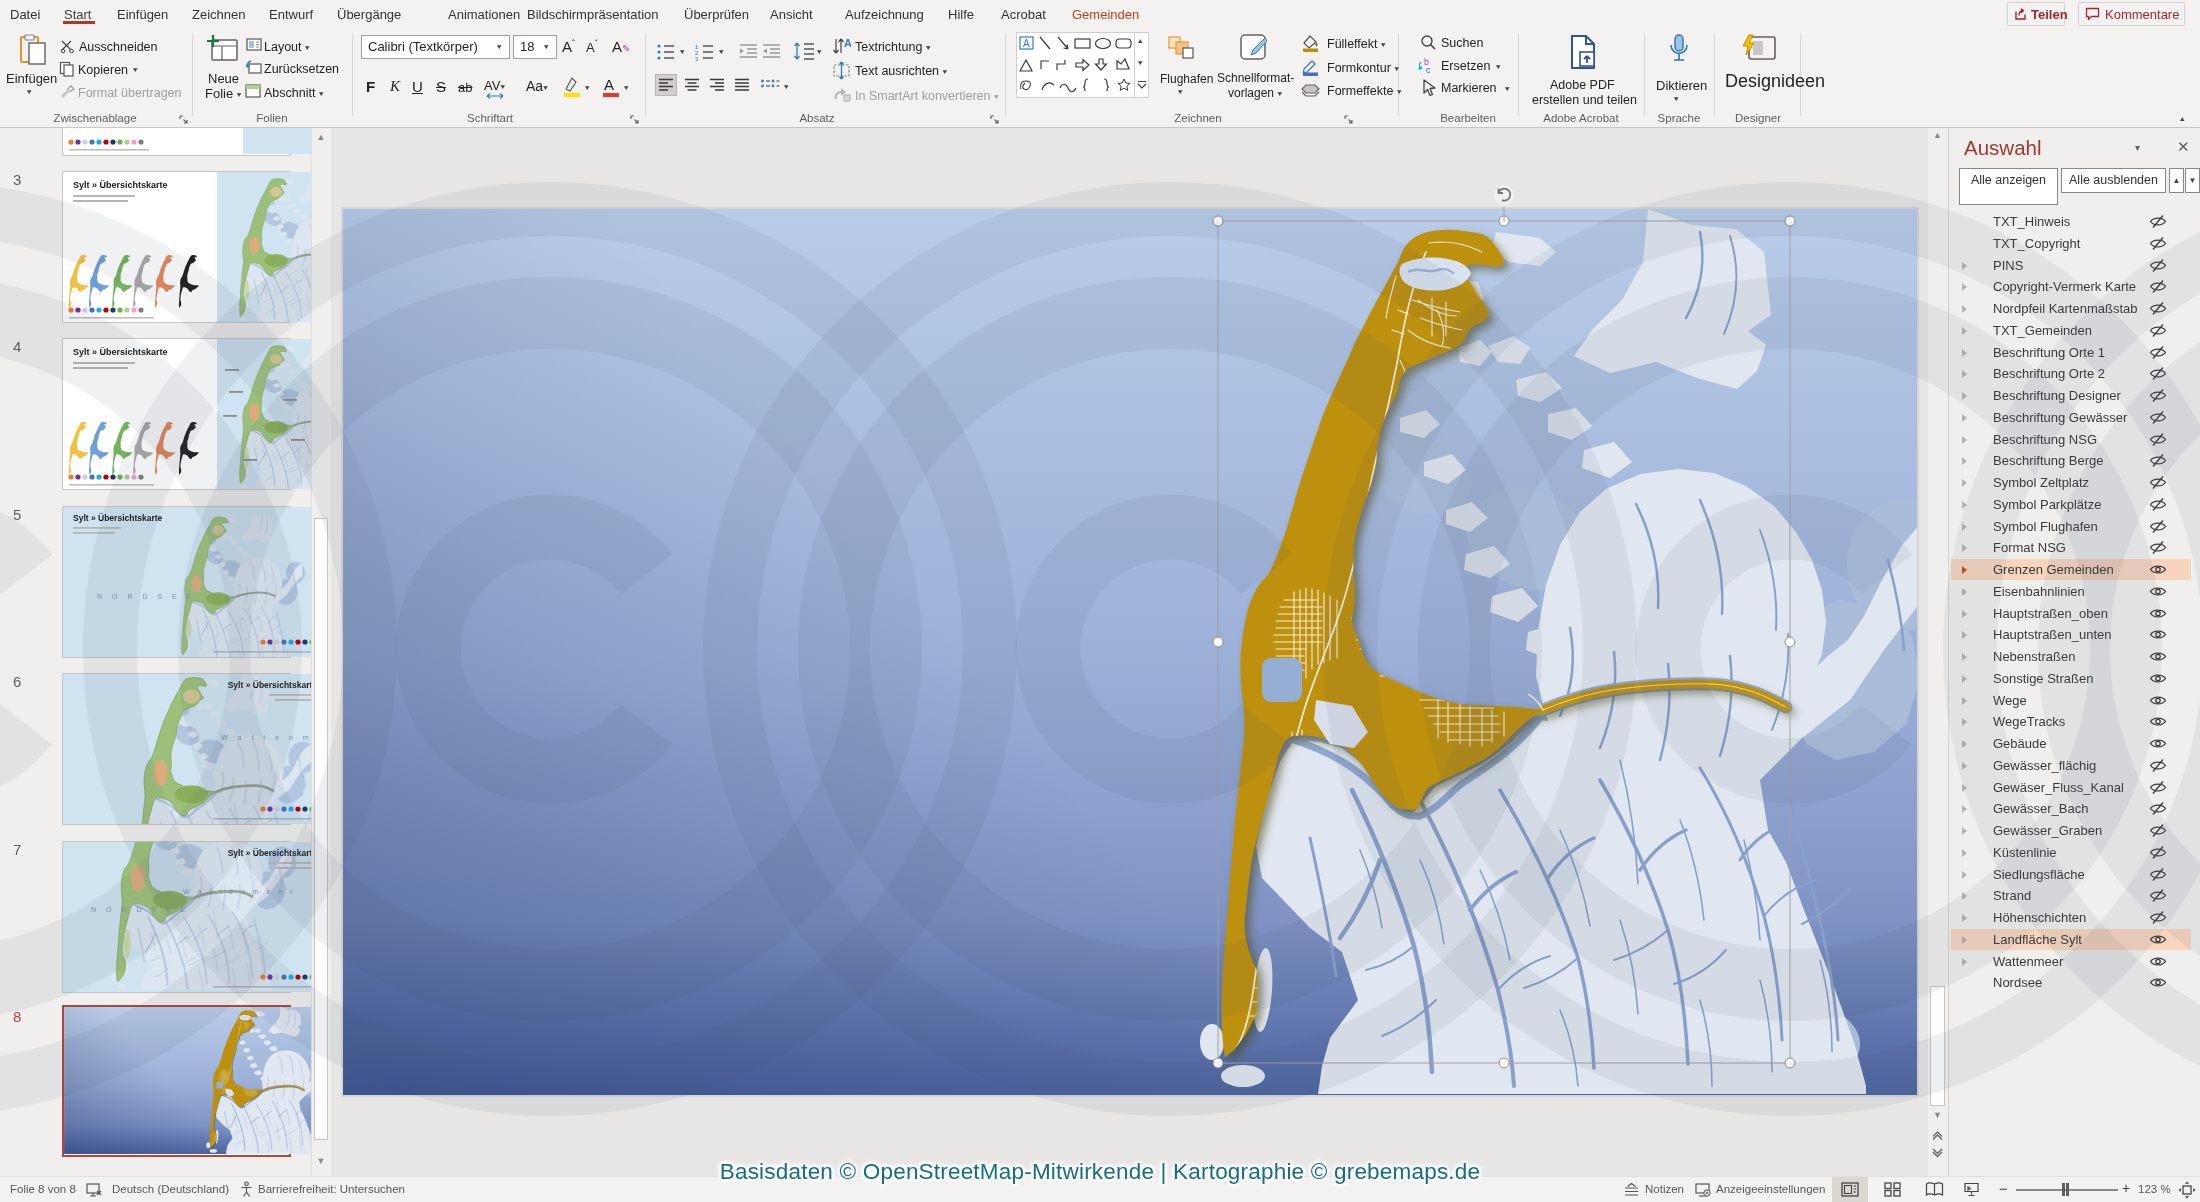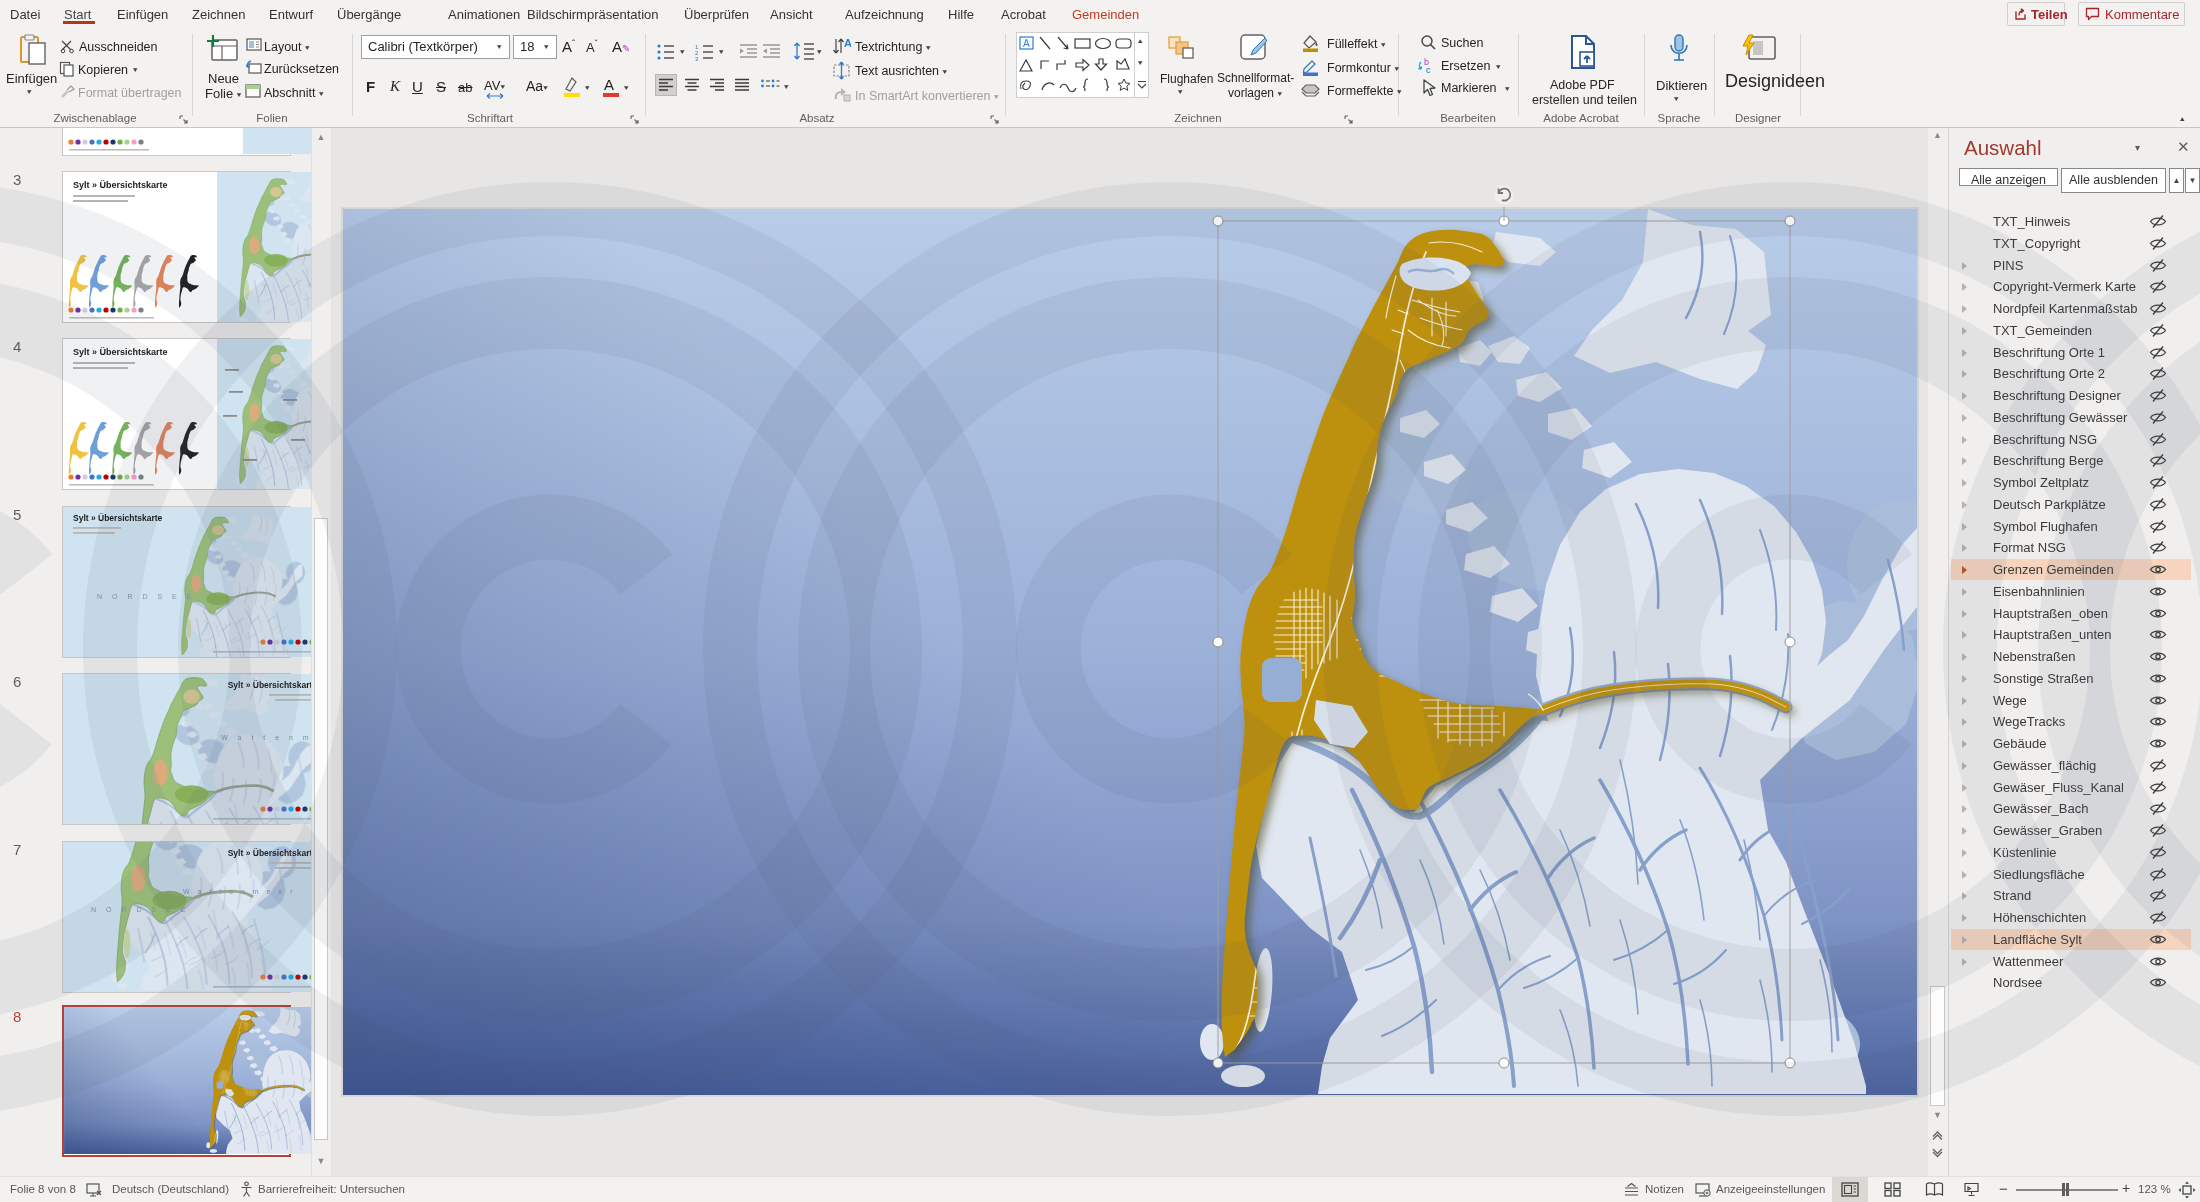--- a/index.html
+++ b/index.html
@@ -703,21 +703,21 @@
         <path d="M2 8 L6.5 3.5 L11 8 M2 11 L6.5 6.5 L11 11" stroke="#666" stroke-width="1.4" fill="none" transform="translate(0,-1.5)"></path>
       </svg>
     <svg class="abs" style="left:3px;top:1018px" width="13" height="13" viewBox="0 0 13 13">
         <path d="M2 2 L6.5 6.5 L11 2 M2 5 L6.5 9.5 L11 5" stroke="#666" stroke-width="1.4" fill="none" transform="translate(0,1)"></path>
       </svg>
   </div>
   <div id="rightpanel">
     <div class="abs" style="left:15px;top:8px;font-size:20.5px;color:#a0392f">Auswahl</div>
     <div class="abs" style="left:186px;top:14px;color:#605e5c;font-size:10px">▾</div>
     <div class="abs" style="left:228px;top:10px;color:#605e5c;font-size:15px">✕</div>
-    <div class="abs" style="left:10px;top:40px;width:99px;height:18px;background:#fff;border:1px solid #8a8886;font-size:12.5px;color:#323130;text-align:center;line-height:23px">Alle anzeigen</div>
+    <div class="abs" style="left:10px;top:40px;width:99px;height:37px;background:#fff;border:1px solid #8a8886;font-size:12.5px;color:#323130;text-align:center;line-height:23px">Alle anzeigen</div>
     <div class="abs" style="left:112px;top:40px;width:105px;height:25px;background:#fff;border:1px solid #8a8886;font-size:12.5px;color:#323130;text-align:center;line-height:23px">Alle ausblenden</div>
     <div class="abs" style="left:220px;top:40px;width:15px;height:25px;background:#fff;border:1px solid #8a8886;font-size:8px;color:#444;text-align:center;line-height:23px">▲</div>
     <div class="abs" style="left:236px;top:40px;width:15px;height:25px;background:#fff;border:1px solid #8a8886;font-size:8px;color:#444;text-align:center;line-height:23px">▼</div>
     <div class="prow" style="top:83.00px">
         <span class="nm">TXT_Hinweis</span>
         <svg class="eye" viewBox="0 0 18 15">
           <path d="M1.5,7.5 C4.5,3 13.5,3 16.5,7.5 C13.5,12 4.5,12 1.5,7.5 Z" fill="none" stroke="#3b3a39" stroke-width="1.2"></path>
           <path d="M4,13.5 L14,1.5" stroke="#3b3a39" stroke-width="1.3"></path>
           <path d="M2,13.8 L12,1.8" stroke="#f0efee" stroke-width="1" opacity="0"></path>
         </svg>
@@ -824,21 +824,21 @@
         <span class="tri"></span>
         <span class="nm">Symbol Zeltplatz</span>
         <svg class="eye" viewBox="0 0 18 15">
           <path d="M1.5,7.5 C4.5,3 13.5,3 16.5,7.5 C13.5,12 4.5,12 1.5,7.5 Z" fill="none" stroke="#3b3a39" stroke-width="1.2"></path>
           <path d="M4,13.5 L14,1.5" stroke="#3b3a39" stroke-width="1.3"></path>
           <path d="M2,13.8 L12,1.8" stroke="#f0efee" stroke-width="1" opacity="0"></path>
         </svg>
       </div>
     <div class="prow" style="top:365.75px">
         <span class="tri"></span>
-        <span class="nm">Deutsch Parkplätze</span>
+        <span class="nm">Symbol Parkplätze</span>
         <svg class="eye" viewBox="0 0 18 15">
           <path d="M1.5,7.5 C4.5,3 13.5,3 16.5,7.5 C13.5,12 4.5,12 1.5,7.5 Z" fill="none" stroke="#3b3a39" stroke-width="1.2"></path>
           <path d="M4,13.5 L14,1.5" stroke="#3b3a39" stroke-width="1.3"></path>
           <path d="M2,13.8 L12,1.8" stroke="#f0efee" stroke-width="1" opacity="0"></path>
         </svg>
       </div>
     <div class="prow" style="top:387.50px">
         <span class="tri"></span>
         <span class="nm">Symbol Flughafen</span>
         <svg class="eye" viewBox="0 0 18 15">
@@ -1019,20 +1019,21 @@
         </svg>
       </div>
     <div class="prow" style="top:844.25px">
         <span class="nm">Nordsee</span>
         <svg class="eye" viewBox="0 0 18 15">
           <path d="M1.5,7.5 C4.5,3 13.5,3 16.5,7.5 C13.5,12 4.5,12 1.5,7.5 Z" fill="none" stroke="#3b3a39" stroke-width="1.3"></path>
           <circle cx="9" cy="7.5" r="2.2" fill="none" stroke="#3b3a39" stroke-width="1.3"></circle>
         </svg>
       </div>
   </div>
+  <div id="caption">Basisdaten © OpenStreetMap-Mitwirkende | Kartographie © grebemaps.de</div>
   <div id="statusbar">
     <span class="abs" style="left:10px;top:6px">Folie 8 von 8</span>
     <svg class="abs" style="left:86px;top:6px" width="17" height="14" viewBox="0 0 17 14">
         <rect x="1" y="1" width="12" height="9" fill="none" stroke="#555" stroke-width="1.2"></rect>
         <path d="M4 13 h6 M7 10 v3" stroke="#555" stroke-width="1.1"></path>
         <path d="M11 8 l4 4 M15 8 l-4 4" stroke="#555" stroke-width="1.3"></path>
       </svg>
     <span class="abs" style="left:112px;top:6px">Deutsch (Deutschland)</span>
     <svg class="abs" style="left:240px;top:4px" width="13" height="17" viewBox="0 0 13 17">
         <circle cx="6.5" cy="2.8" r="1.8" fill="none" stroke="#555" stroke-width="1.2"></circle>

